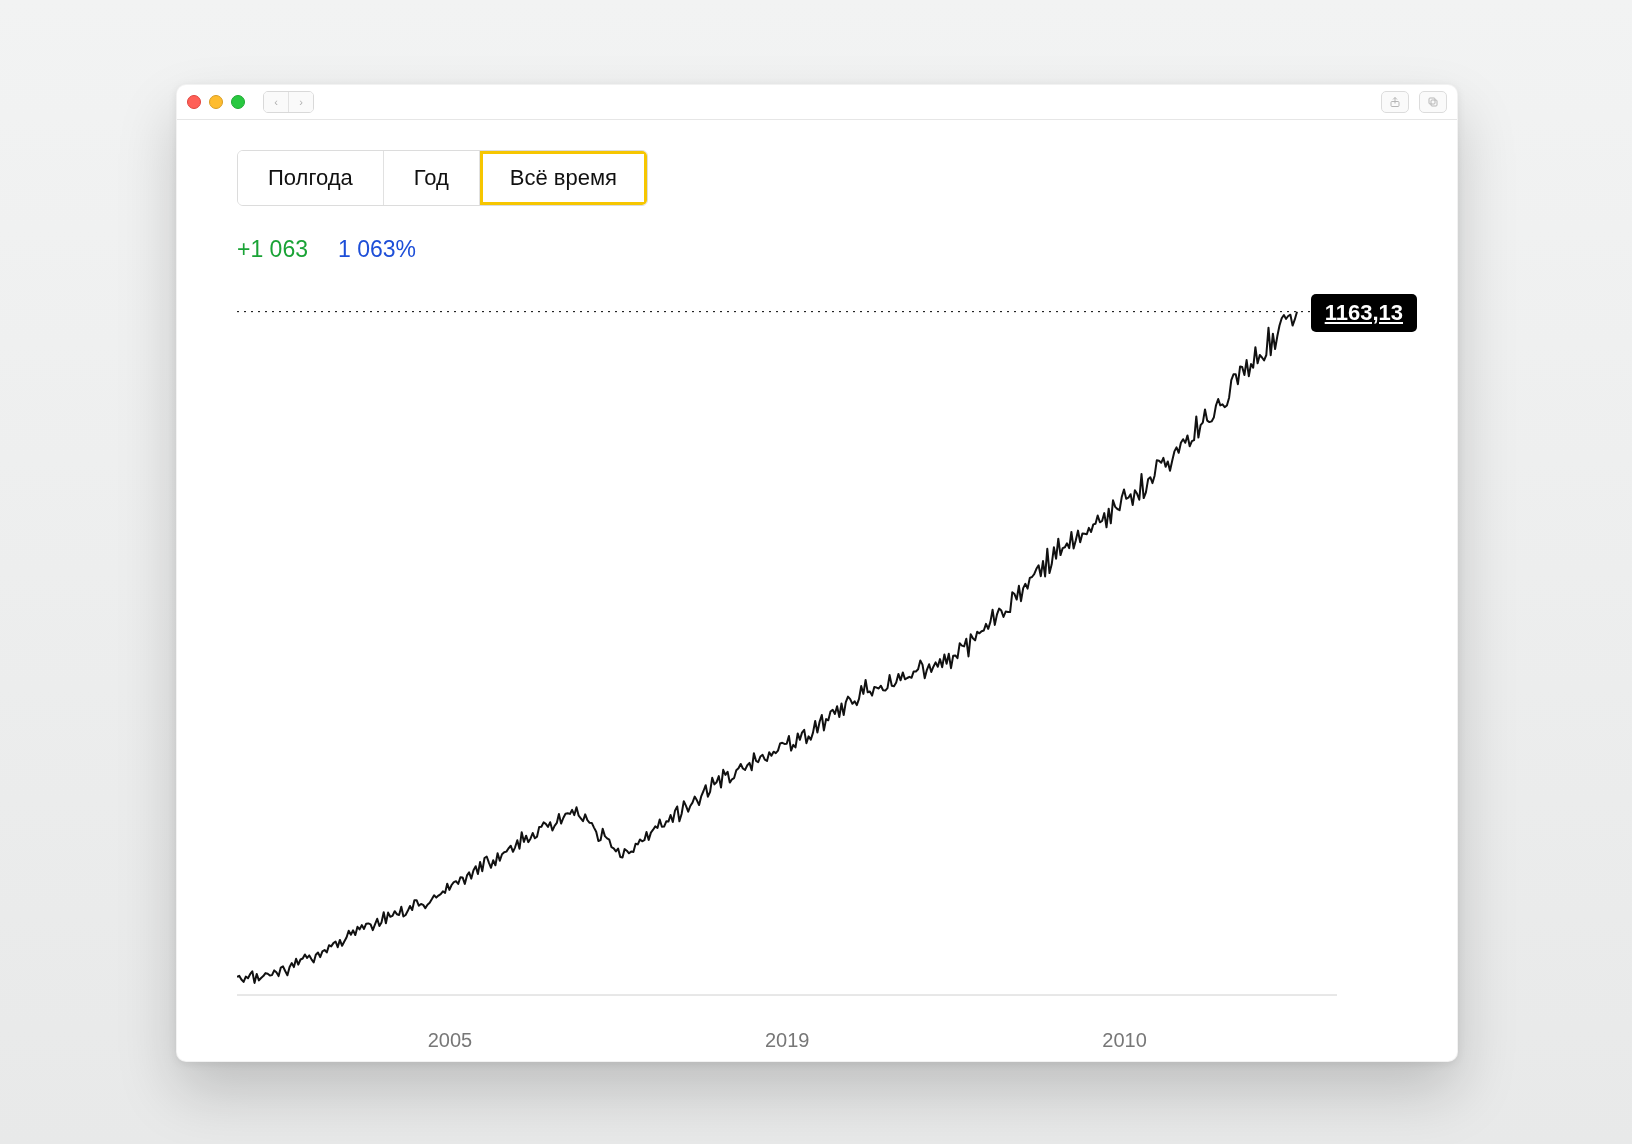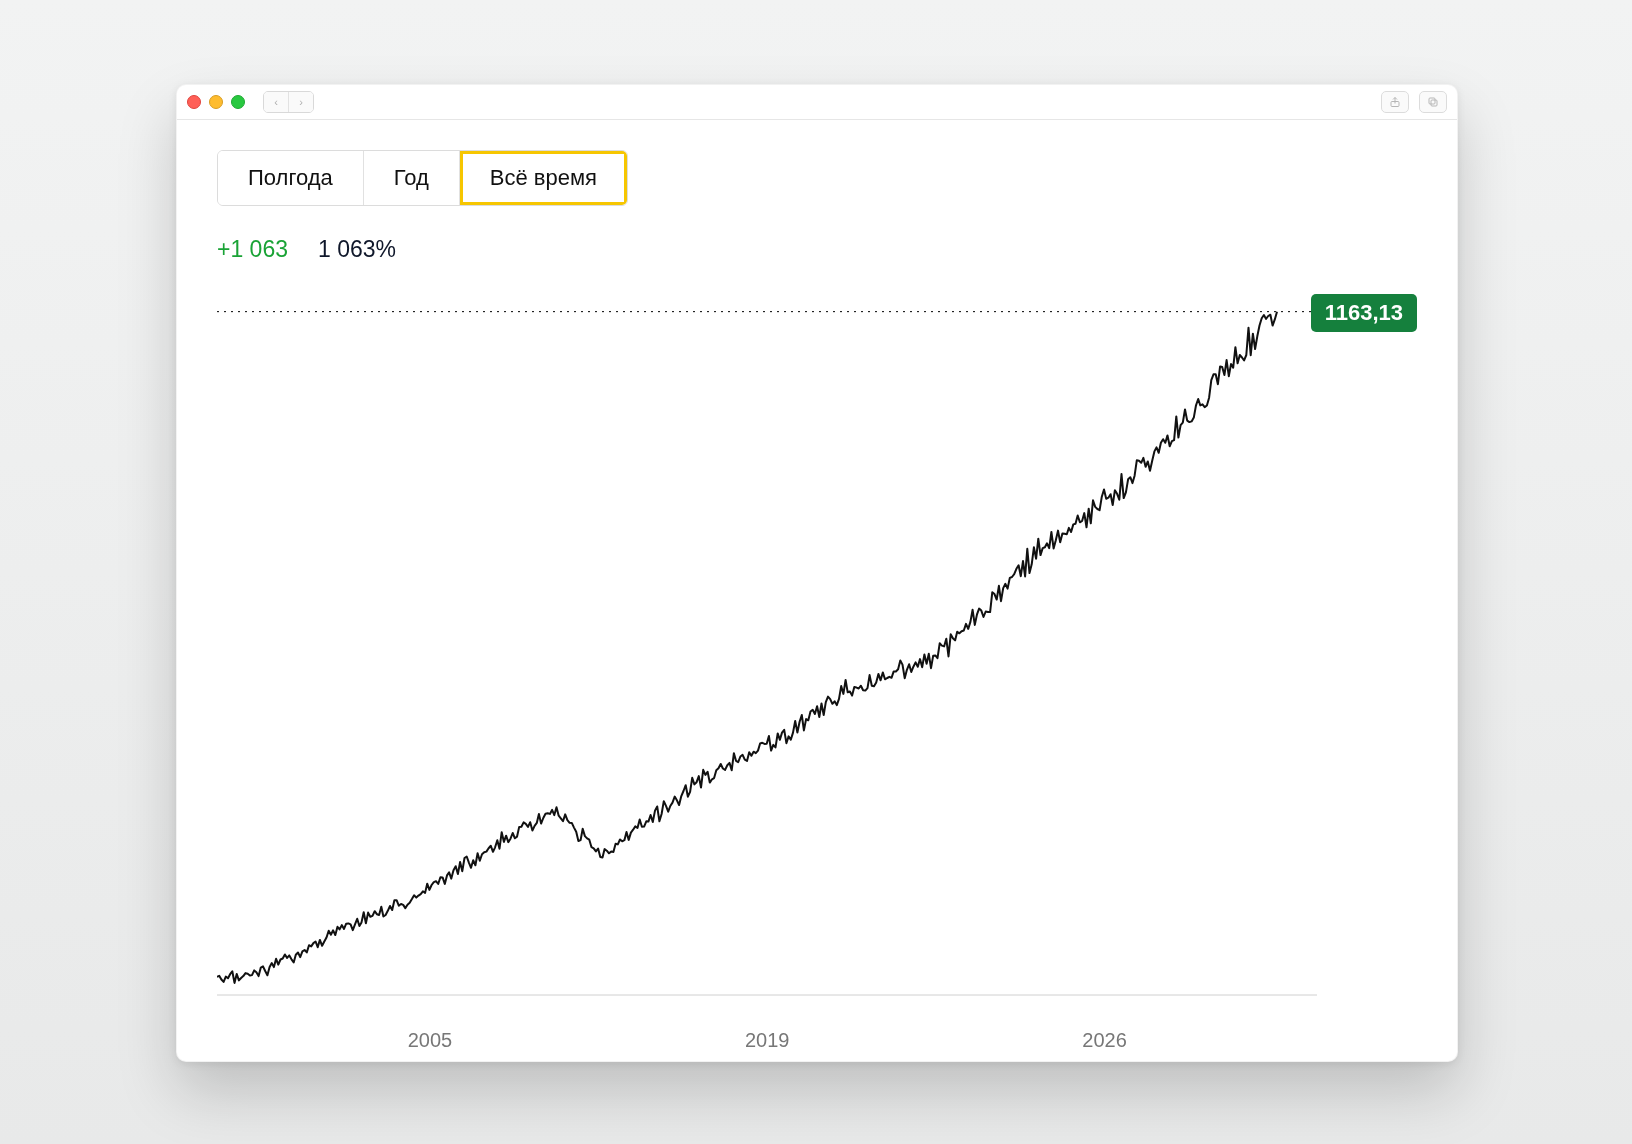--- a/index.html
+++ b/index.html
@@ -60,21 +60,21 @@
   }
   .tb-icon {
     width:26px; height:20px;
     border:1px solid #dcdcdc; border-radius:5px;
     display:flex; align-items:center; justify-content:center;
     color:#b6b6b6; font-size:12px;
     background:#fafafa;
   }
 
   .content {
-    padding: 30px 40px 30px 40px;
+    padding: 30px 40px 30px 60px;
   }
 
   .tabs {
     display:flex;
     border:1px solid #dcdcdc;
     border-radius:6px;
     overflow:hidden;
     width: fit-content;
     font-size: 22px;
     color:#111;
@@ -93,42 +93,43 @@
   }
 
   .stats {
     margin-top: 30px;
     display:flex;
     gap: 30px;
     font-size: 23px;
     align-items: baseline;
   }
   .delta { color:#1aa336; font-weight:500; }
-  .pct   { color:#0f172a; }
+  .pct   { color:#1d4ed8; }
 
   .chart-wrap {
     position: relative;
     margin-top: 22px;
   }
   svg.chart {
     display:block;
     width: 1190px;
     height: 740px;
   }
   .badge {
     position:absolute;
     top: 2px;
     right: 0;
     transform: translateY(-2px);
-    background:#15803d;
+    background:#000000;
     color:#fff;
     font-size:22px;
     font-weight:600;
     padding:6px 14px;
     border-radius:5px;
+    text-decoration:underline;
   }
 
   .xaxis {
     margin-top: 0;
     position:relative;
     height: 30px;
     font-size: 20px;
     color:#777;
     width: 1190px;
   }
@@ -188,17 +189,17 @@
           <line x1="0" x2="1100" y1="710" y2="710" stroke="#d0d0d0" stroke-width="1"></line>
           <line x1="0" x2="1100" y1="26.643436363636333" y2="26.643436363636333" stroke="#000" stroke-width="1" stroke-dasharray="2 5"></line>
           <path d="M 0.0 691.9 L 2.2 690.8 L 4.4 694.5 L 6.6 696.9 L 8.8 691.6 L 11.0 693.3 L 13.1 689.2 L 15.3 686.3 L 17.5 697.9 L 19.7 688.9 L 21.9 695.4 L 24.1 693.0 L 26.3 691.1 L 28.5 688.1 L 30.7 688.8 L 32.9 690.6 L 35.0 690.1 L 37.2 685.4 L 39.4 687.3 L 41.6 691.1 L 43.8 682.6 L 46.0 681.4 L 48.2 686.0 L 50.4 690.3 L 52.6 681.9 L 54.8 678.1 L 56.9 682.1 L 59.1 673.8 L 61.3 679.6 L 63.5 674.5 L 65.7 673.5 L 67.9 669.5 L 70.1 672.9 L 72.3 670.4 L 74.5 674.3 L 76.7 677.4 L 78.8 669.8 L 81.0 667.5 L 83.2 672.1 L 85.4 666.4 L 87.6 665.0 L 89.8 667.4 L 92.0 660.2 L 94.2 661.4 L 96.4 658.1 L 98.6 656.5 L 100.7 662.2 L 102.9 654.9 L 105.1 660.8 L 107.3 656.5 L 109.5 652.5 L 111.7 645.8 L 113.9 649.7 L 116.1 645.3 L 118.3 650.0 L 120.5 641.8 L 122.6 644.4 L 124.8 640.1 L 127.0 643.9 L 129.2 638.7 L 131.4 638.4 L 133.6 639.4 L 135.8 645.1 L 138.0 639.4 L 140.2 633.8 L 142.4 641.0 L 144.5 637.4 L 146.7 627.3 L 148.9 638.3 L 151.1 627.6 L 153.3 631.7 L 155.5 630.9 L 157.7 626.2 L 159.9 629.2 L 162.1 630.0 L 164.3 621.8 L 166.4 631.5 L 168.6 630.0 L 170.8 625.8 L 173.0 621.0 L 175.2 625.0 L 177.4 615.2 L 179.6 615.2 L 181.8 620.7 L 184.0 619.0 L 186.2 619.9 L 188.3 623.1 L 190.5 619.7 L 192.7 617.7 L 194.9 614.1 L 197.1 610.3 L 199.3 612.6 L 201.5 610.6 L 203.7 609.1 L 205.9 606.3 L 208.1 607.9 L 210.2 598.7 L 212.4 604.9 L 214.6 600.0 L 216.8 597.1 L 219.0 596.2 L 221.2 599.0 L 223.4 592.3 L 225.6 592.4 L 227.8 598.9 L 230.0 590.4 L 232.1 587.4 L 234.3 593.6 L 236.5 585.3 L 238.7 581.2 L 240.9 589.1 L 243.1 577.0 L 245.3 586.2 L 247.5 573.0 L 249.7 571.5 L 251.9 577.6 L 254.0 582.8 L 256.2 575.2 L 258.4 580.3 L 260.6 568.3 L 262.8 575.7 L 265.0 569.2 L 267.2 567.3 L 269.4 566.6 L 271.6 563.2 L 273.8 560.8 L 276.0 566.8 L 278.1 562.3 L 280.3 555.2 L 282.5 563.7 L 284.7 547.2 L 286.9 556.9 L 289.1 550.7 L 291.3 557.1 L 293.5 553.7 L 295.7 548.0 L 297.9 553.3 L 300.0 551.7 L 302.2 541.9 L 304.4 541.7 L 306.6 537.4 L 308.8 538.9 L 311.0 541.9 L 313.2 537.2 L 315.4 545.6 L 317.6 540.9 L 319.8 537.9 L 321.9 528.9 L 324.1 538.6 L 326.3 533.0 L 328.5 528.7 L 330.7 528.2 L 332.9 528.9 L 335.1 524.9 L 337.3 530.1 L 339.5 522.2 L 341.7 530.7 L 343.8 533.3 L 346.0 536.2 L 348.2 529.4 L 350.4 535.2 L 352.6 537.8 L 354.8 537.9 L 357.0 542.6 L 359.2 546.8 L 361.4 556.0 L 363.6 555.1 L 365.7 543.8 L 367.9 551.1 L 370.1 553.4 L 372.3 554.7 L 374.5 562.2 L 376.7 563.4 L 378.9 566.4 L 381.1 563.5 L 383.3 572.1 L 385.5 572.5 L 387.6 564.1 L 389.8 565.7 L 392.0 568.3 L 394.2 566.6 L 396.4 567.1 L 398.6 558.7 L 400.8 559.4 L 403.0 554.5 L 405.2 556.3 L 407.4 555.2 L 409.5 546.9 L 411.7 554.9 L 413.9 547.6 L 416.1 544.7 L 418.3 541.4 L 420.5 543.0 L 422.7 534.5 L 424.9 541.8 L 427.1 541.6 L 429.3 536.3 L 431.4 536.6 L 433.6 530.0 L 435.8 537.0 L 438.0 525.6 L 440.2 521.5 L 442.4 536.3 L 444.6 529.0 L 446.8 516.2 L 449.0 520.9 L 451.2 526.7 L 453.3 521.0 L 455.5 517.6 L 457.7 511.6 L 459.9 515.3 L 462.1 520.0 L 464.3 511.1 L 466.5 506.0 L 468.7 500.2 L 470.9 511.7 L 473.1 506.9 L 475.2 492.8 L 477.4 499.4 L 479.6 497.2 L 481.8 491.1 L 484.0 502.6 L 486.2 484.8 L 488.4 489.9 L 490.6 486.7 L 492.8 497.6 L 495.0 494.3 L 497.1 493.1 L 499.3 485.3 L 501.5 483.2 L 503.7 479.0 L 505.9 483.5 L 508.1 484.9 L 510.3 480.3 L 512.5 477.9 L 514.7 485.3 L 516.9 468.2 L 519.0 475.8 L 521.2 477.1 L 523.4 471.5 L 525.6 469.8 L 527.8 474.7 L 530.0 475.9 L 532.2 467.2 L 534.4 470.8 L 536.6 466.7 L 538.8 468.1 L 541.0 465.6 L 543.1 458.5 L 545.3 457.8 L 547.5 458.9 L 549.7 458.7 L 551.9 450.9 L 554.1 465.6 L 556.3 459.9 L 558.5 462.4 L 560.7 448.4 L 562.9 454.8 L 565.0 447.6 L 567.2 444.8 L 569.4 458.2 L 571.6 451.4 L 573.8 454.7 L 576.0 447.6 L 578.2 436.0 L 580.4 447.6 L 582.6 436.8 L 584.8 430.0 L 586.9 445.4 L 589.1 434.1 L 591.3 435.3 L 593.5 426.5 L 595.7 424.8 L 597.9 429.0 L 600.1 421.3 L 602.3 432.0 L 604.5 418.5 L 606.7 430.1 L 608.8 417.1 L 611.0 411.6 L 613.2 414.1 L 615.4 418.8 L 617.6 416.3 L 619.8 420.1 L 622.0 413.8 L 624.2 401.1 L 626.4 408.9 L 628.6 394.9 L 630.7 407.3 L 632.9 406.5 L 635.1 410.6 L 637.3 402.1 L 639.5 402.6 L 641.7 403.5 L 643.9 400.7 L 646.1 405.2 L 648.3 405.6 L 650.5 403.1 L 652.6 390.1 L 654.8 400.7 L 657.0 401.3 L 659.2 397.6 L 661.4 388.9 L 663.6 395.3 L 665.8 387.4 L 668.0 394.3 L 670.2 393.0 L 672.4 391.8 L 674.5 392.8 L 676.7 386.4 L 678.9 386.5 L 681.1 384.3 L 683.3 375.5 L 685.5 379.6 L 687.7 393.2 L 689.9 384.8 L 692.1 379.3 L 694.3 387.0 L 696.4 381.7 L 698.6 377.4 L 700.8 381.8 L 703.0 374.1 L 705.2 382.2 L 707.4 369.5 L 709.6 378.8 L 711.8 368.8 L 714.0 383.2 L 716.2 370.7 L 718.3 370.4 L 720.5 373.2 L 722.7 358.3 L 724.9 360.6 L 727.1 361.4 L 729.3 353.7 L 731.5 371.4 L 733.7 349.3 L 735.9 353.2 L 738.1 355.4 L 740.2 346.8 L 742.4 348.3 L 744.6 346.2 L 746.8 345.5 L 749.0 338.9 L 751.2 343.9 L 753.4 336.9 L 755.6 324.8 L 757.8 339.9 L 760.0 329.4 L 762.1 323.6 L 764.3 325.6 L 766.5 332.0 L 768.7 326.5 L 770.9 327.0 L 773.1 327.1 L 775.3 307.2 L 777.5 309.1 L 779.7 314.5 L 781.9 300.8 L 784.0 316.2 L 786.2 303.1 L 788.4 298.8 L 790.6 303.6 L 792.8 292.9 L 795.0 292.0 L 797.2 289.2 L 799.4 283.8 L 801.6 280.3 L 803.8 291.2 L 806.0 276.1 L 808.1 291.4 L 810.3 263.8 L 812.5 288.1 L 814.7 279.3 L 816.9 262.3 L 819.1 273.7 L 821.3 253.7 L 823.5 270.1 L 825.7 263.1 L 827.9 262.2 L 830.0 258.3 L 832.2 263.2 L 834.4 247.0 L 836.6 263.4 L 838.8 255.2 L 841.0 245.6 L 843.2 257.3 L 845.4 248.4 L 847.6 248.8 L 849.8 249.3 L 851.9 242.9 L 854.1 247.0 L 856.3 239.4 L 858.5 238.8 L 860.7 230.5 L 862.9 237.3 L 865.1 236.0 L 867.3 228.1 L 869.5 242.3 L 871.7 223.7 L 873.8 238.3 L 876.0 215.3 L 878.2 221.9 L 880.4 224.0 L 882.6 225.2 L 884.8 211.7 L 887.0 204.5 L 889.2 213.8 L 891.4 212.7 L 893.6 209.2 L 895.7 220.1 L 897.9 205.2 L 900.1 208.8 L 902.3 214.7 L 904.5 189.1 L 906.7 213.1 L 908.9 207.4 L 911.1 194.3 L 913.3 192.2 L 915.5 198.1 L 917.6 190.7 L 919.8 175.3 L 922.0 175.7 L 924.2 177.8 L 926.4 172.9 L 928.6 181.8 L 930.8 176.5 L 933.0 185.8 L 935.2 175.8 L 937.4 166.4 L 939.5 162.4 L 941.7 167.8 L 943.9 157.7 L 946.1 154.2 L 948.3 157.8 L 950.5 150.4 L 952.7 161.3 L 954.9 156.2 L 957.1 155.1 L 959.3 131.4 L 961.4 152.6 L 963.6 140.2 L 965.8 137.6 L 968.0 124.5 L 970.2 135.6 L 972.4 137.1 L 974.6 136.4 L 976.8 132.6 L 979.0 120.3 L 981.2 114.0 L 983.3 120.4 L 985.5 119.3 L 987.7 122.1 L 989.9 120.5 L 992.1 112.7 L 994.3 95.2 L 996.5 89.3 L 998.7 89.2 L 1000.9 99.2 L 1003.1 81.4 L 1005.2 81.9 L 1007.4 90.0 L 1009.6 75.1 L 1011.8 91.2 L 1014.0 79.1 L 1016.2 82.7 L 1018.4 62.2 L 1020.6 78.3 L 1022.8 69.9 L 1025.0 72.5 L 1027.1 75.4 L 1029.3 70.0 L 1031.5 42.7 L 1033.7 70.2 L 1035.9 48.7 L 1038.1 64.0 L 1040.3 51.3 L 1042.5 40.5 L 1044.7 33.3 L 1046.9 30.0 L 1049.0 33.9 L 1051.2 31.0 L 1053.4 29.7 L 1055.6 40.6 L 1057.8 34.4 L 1060.0 26.7" fill="none" stroke="#111111" stroke-width="2" stroke-linejoin="round"></path>
         </svg>
       <div class="badge" style="top: 10.6434px;">1163,13</div>
     </div>
 
     <div class="xaxis" id="xaxis">
         <div class="tick" style="left: 192.727px;">2005</div>
         <div class="tick" style="left: 530px;">2019</div>
-        <div class="tick" style="left: 867.273px;">2026</div>
+        <div class="tick" style="left: 867.273px;">2010</div>
       </div>
 
   </div>
 </div>
 
 </body></html>

